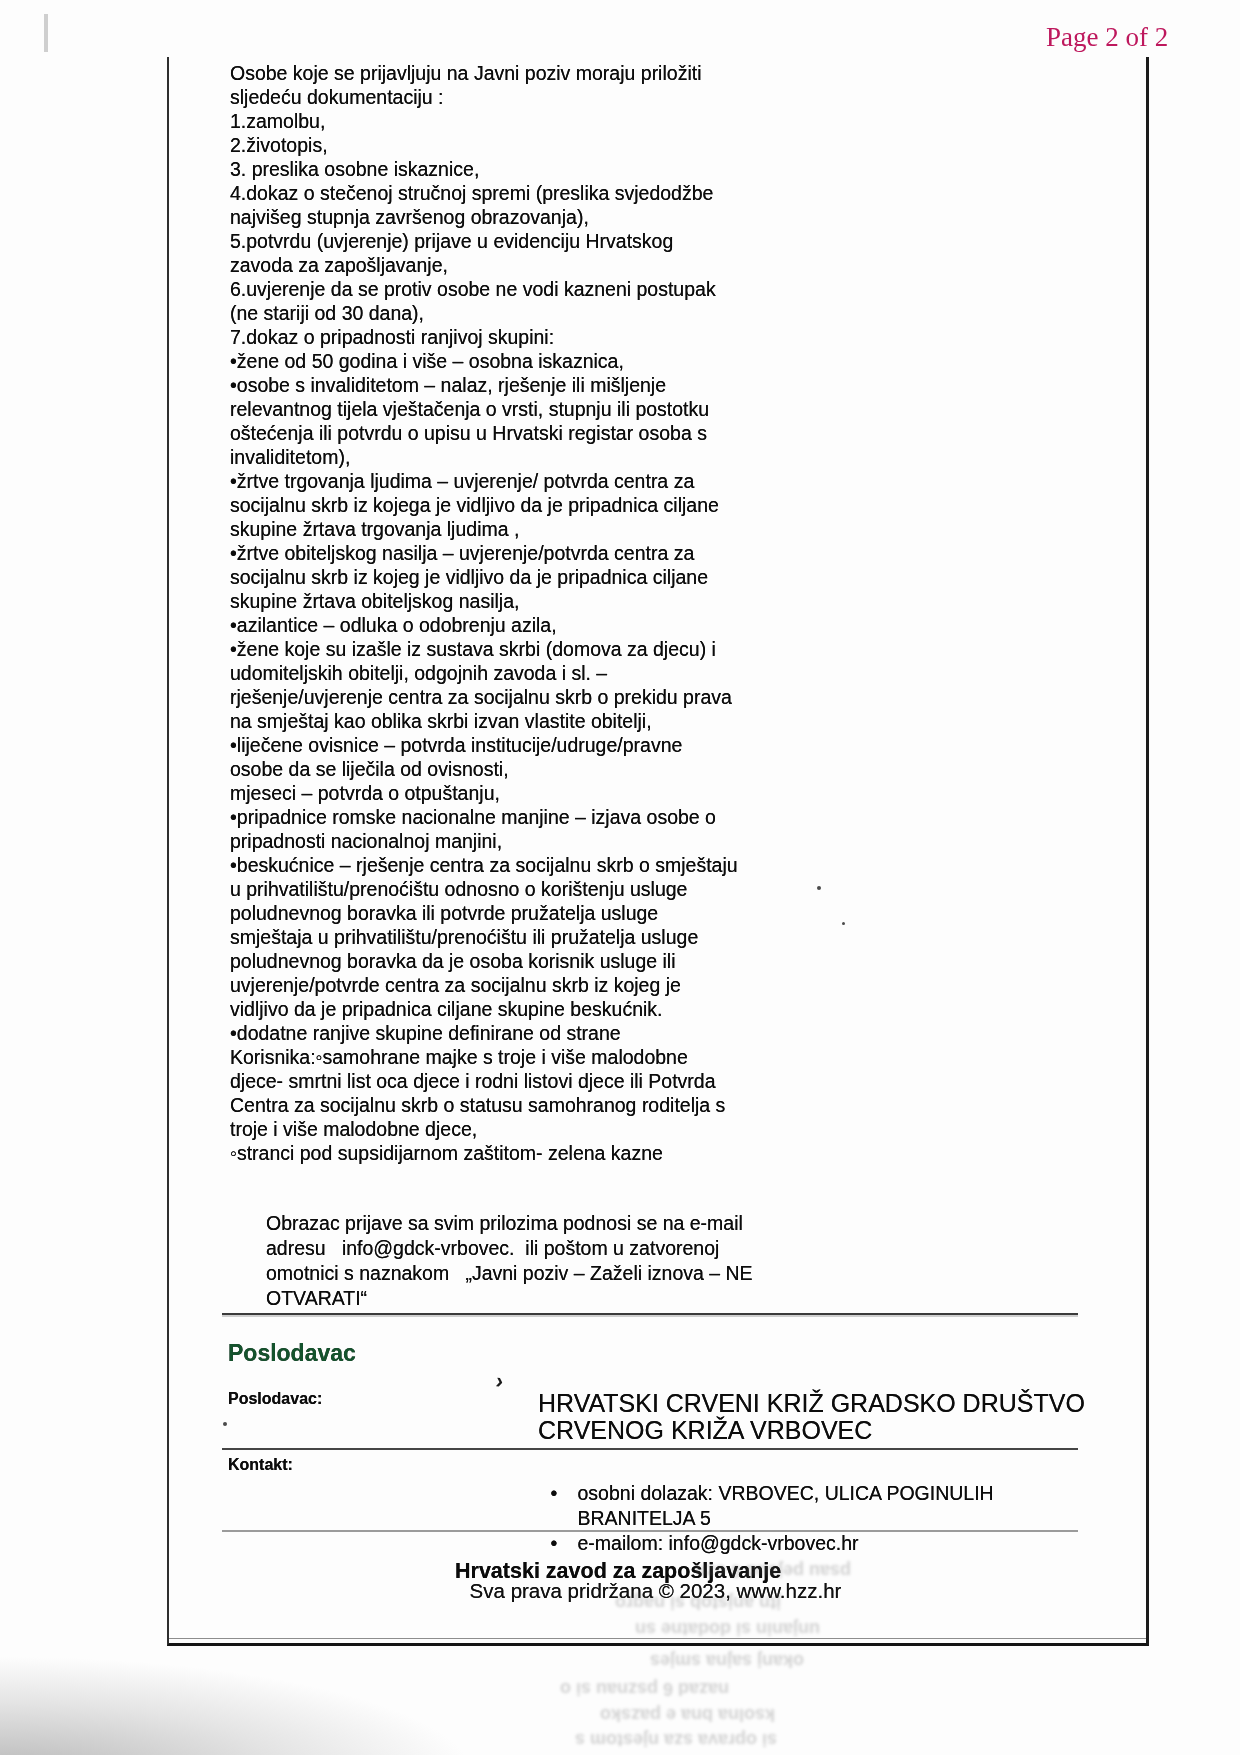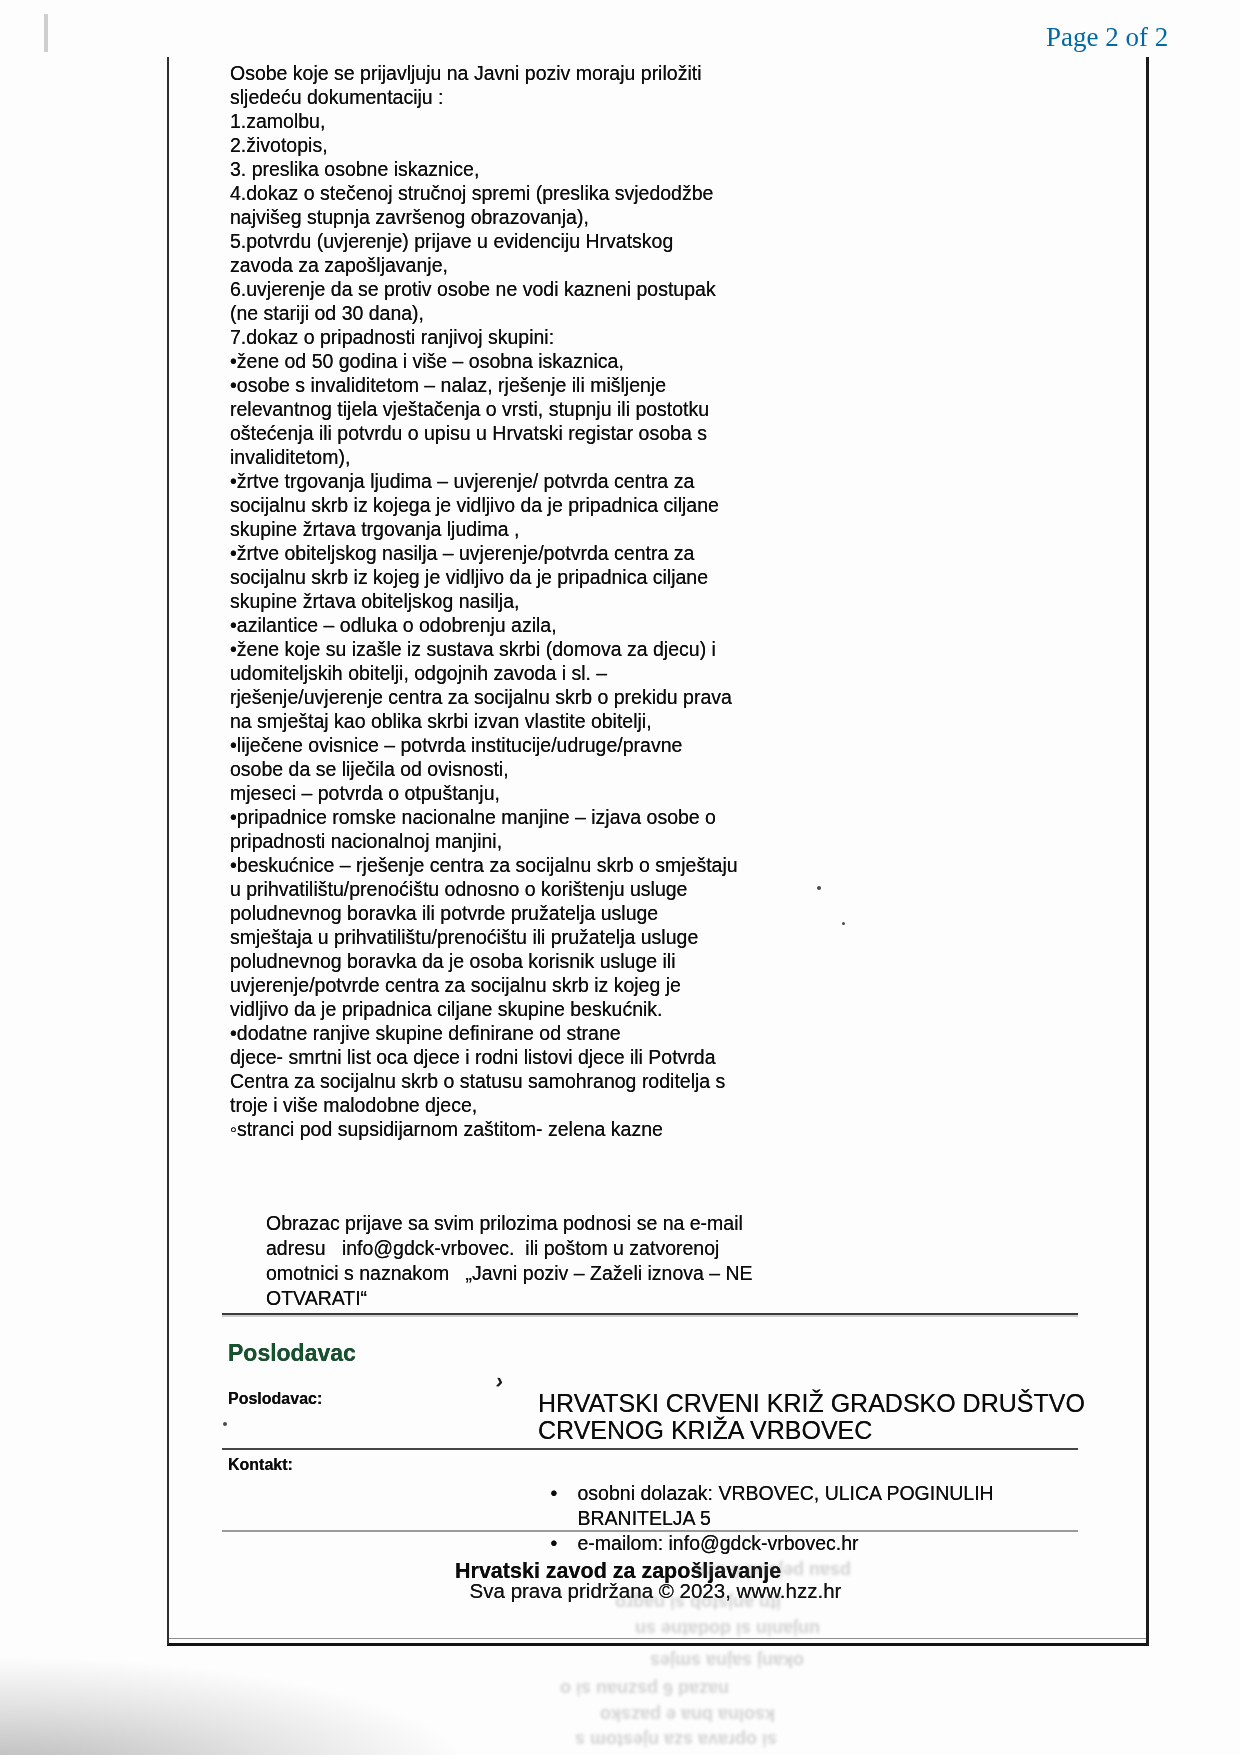--- a/index.html
+++ b/index.html
@@ -7,21 +7,21 @@
     position:relative;width:1240px;height:1755px;
     background:#fdfdfd;overflow:hidden;
     font-family:"Liberation Sans",sans-serif;
     color:#0c0c0c;
   }
   .ink{ text-shadow:0 0 .5px rgba(0,0,0,.85); }
 
   .page-indicator{
     position:absolute;left:1046px;top:22px;width:190px;
     font-family:"Liberation Serif",serif;
-    font-size:27px;color:#0369a1;
+    font-size:27px;color:#be185d;
   }
 
   
   .doc-frame{
     position:absolute;left:167px;top:57px;width:977px;height:1586px;
     border-left:2px solid #2e2e2e;
     border-right:3px solid #1b1b1b;
     border-bottom:3px solid #141414;
   }
   .doc-frame::before{
@@ -143,20 +143,21 @@
       <div class="tline">•pripadnice romske nacionalne manjine – izjava osobe o</div>
       <div class="tline">pripadnosti nacionalnoj manjini,</div>
       <div class="tline">•beskućnice – rješenje centra za socijalnu skrb o smještaju</div>
       <div class="tline">u prihvatilištu/prenoćištu odnosno o korištenju usluge</div>
       <div class="tline">poludnevnog boravka ili potvrde pružatelja usluge</div>
       <div class="tline">smještaja u prihvatilištu/prenoćištu ili pružatelja usluge</div>
       <div class="tline">poludnevnog boravka da je osoba korisnik usluge ili</div>
       <div class="tline">uvjerenje/potvrde centra za socijalnu skrb iz kojeg je</div>
       <div class="tline">vidljivo da je pripadnica ciljane skupine beskućnik.</div>
       <div class="tline">•dodatne ranjive skupine definirane od strane</div>
+      <div class="tline">Korisnika:◦samohrane majke s troje i više malodobne</div>
       <div class="tline">djece- smrtni list oca djece i rodni listovi djece ili Potvrda</div>
       <div class="tline">Centra za socijalnu skrb o statusu samohranog roditelja s</div>
       <div class="tline">troje i više malodobne djece,</div>
       <div class="tline">◦stranci pod supsidijarnom zaštitom- zelena kazne</div>
     </div>
 
   <div class="closing-lines ink">
       <div class="cpline">Obrazac prijave sa svim prilozima podnosi se na e-mail</div>
       <div class="cpline">adresu   info@gdck-vrbovec.  ili poštom u zatvorenoj</div>
       <div class="cpline">omotnici s naznakom   „Javni poziv – Zaželi iznova – NE</div>

